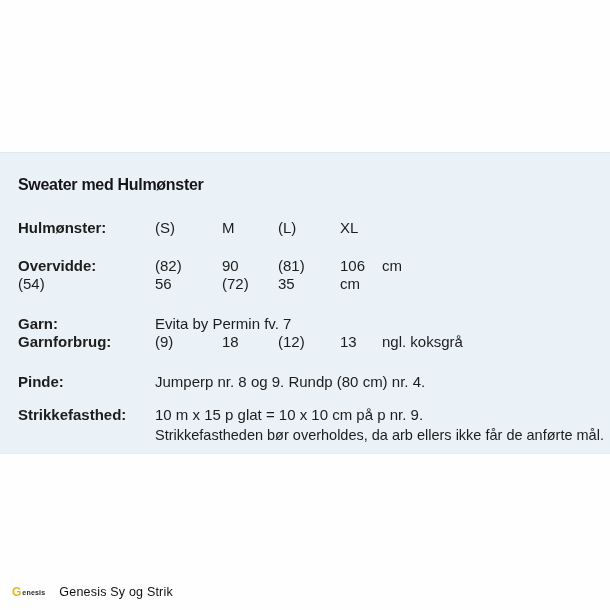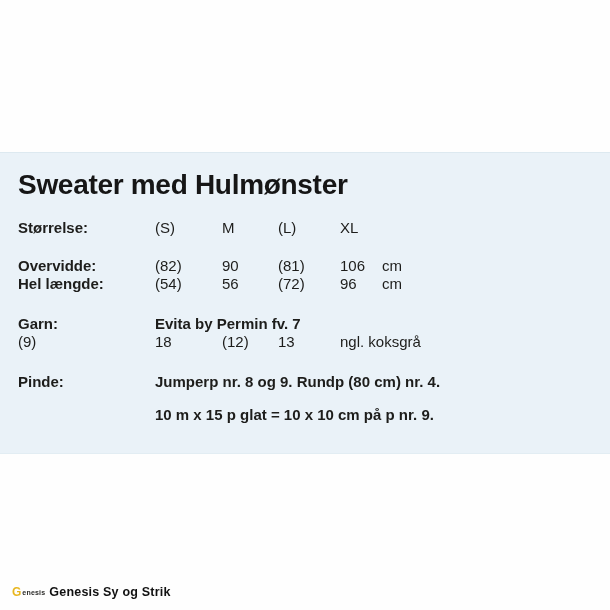--- a/index.html
+++ b/index.html
@@ -19,39 +19,39 @@
     position: absolute;
     left: 0; top: 152px;
     width: 610px; height: 302px;
     background: #eaf2f8;
     border-top: 1px solid #dde9f0;
     border-bottom: 1px solid #e2edf3;
     box-sizing: border-box;
     padding: 18px 0 0 18px;
   }
   .title {
-    font-size: 28px;
+    font-size: 16px;
     font-weight: bold;
     letter-spacing: -0.3px;
     color: #161616;
     line-height: 28px;
     margin: 0 0 20px 0;
   }
   .spec-table {
     display: grid;
     grid-template-columns: 137px 67px 56px 62px 42px 1fr;
     font-size: 15px;
     line-height: 18px;
   }
   .spec-table .label {
     font-weight: bold;
     grid-column: 1;
   }
   .cell { white-space: nowrap; }
-  .span-value { grid-column: 2 / 7; white-space: nowrap; font-weight: bold; }
+  .span-value { grid-column: 2 / 7; white-space: nowrap; }
   .gap-20 { grid-column: 1 / 7; height: 20px; }
   .gap-22 { grid-column: 1 / 7; height: 22px; }
   .gap-15 { grid-column: 1 / 7; height: 15px; }
   .note {
     grid-column: 2 / 7;
     font-size: 14.5px;
     line-height: 22px;
     white-space: nowrap;
   }
   .footer-logo {
@@ -68,81 +68,83 @@
     color: #e8b61e;
   }
   .logo-word {
     font-weight: bold;
     font-size: 7px;
     letter-spacing: 0.2px;
     color: #2a2a28;
     margin-left: 1px;
   }
   .brand {
-    font-weight: bold;
+    font-weight: normal;
     font-size: 12.5px;
     color: #111;
-    margin-left: 4px;
+    margin-left: 14px;
     letter-spacing: 0.2px;
   }
 </style>
 </head>
 <body>
 
 <div class="page">
 
   <div class="panel">
 
     <h1 class="title">Sweater med Hulmønster</h1>
 
     <div class="spec-table">
 
-      <span class="label">Størrelse:</span>
+      <span class="label">Hulmønster:</span>
       <span class="cell">(S)</span>
       <span class="cell">M</span>
       <span class="cell">(L)</span>
       <span class="cell">XL</span>
       <span class="cell"></span>
 
       <span class="gap-20"></span>
 
       <span class="label">Overvidde:</span>
       <span class="cell">(82)</span>
       <span class="cell">90</span>
       <span class="cell">(81)</span>
       <span class="cell">106</span>
       <span class="cell">cm</span>
 
-      <span class="label">Hel længde:</span>
       <span class="cell">(54)</span>
       <span class="cell">56</span>
       <span class="cell">(72)</span>
-      <span class="cell">96</span>
+      <span class="cell">35</span>
       <span class="cell">cm</span>
 
       <span class="gap-22"></span>
 
       <span class="label">Garn:</span>
       <span class="span-value">Evita by Permin fv. 7</span>
 
+      <span class="label">Garnforbrug:</span>
       <span class="cell">(9)</span>
       <span class="cell">18</span>
       <span class="cell">(12)</span>
       <span class="cell">13</span>
       <span class="cell">ngl. koksgrå</span>
 
       <span class="gap-22"></span>
 
       <span class="label">Pinde:</span>
       <span class="span-value">Jumperp nr. 8 og 9. Rundp (80 cm) nr. 4.</span>
 
       <span class="gap-15"></span>
 
+      <span class="label">Strikkefasthed:</span>
       <span class="span-value">10 m x 15 p glat = 10 x 10 cm på p nr. 9.</span>
       <span class="label"></span>
+      <span class="note">Strikkefastheden bør overholdes, da arb ellers ikke får de anførte mål.</span>
 
     </div>
   </div>
 
   <div class="footer-logo">
     <span class="logo-mark">G</span>
     <span class="logo-word">enesis</span>
     <span class="brand">Genesis Sy og Strik</span>
   </div>
 

